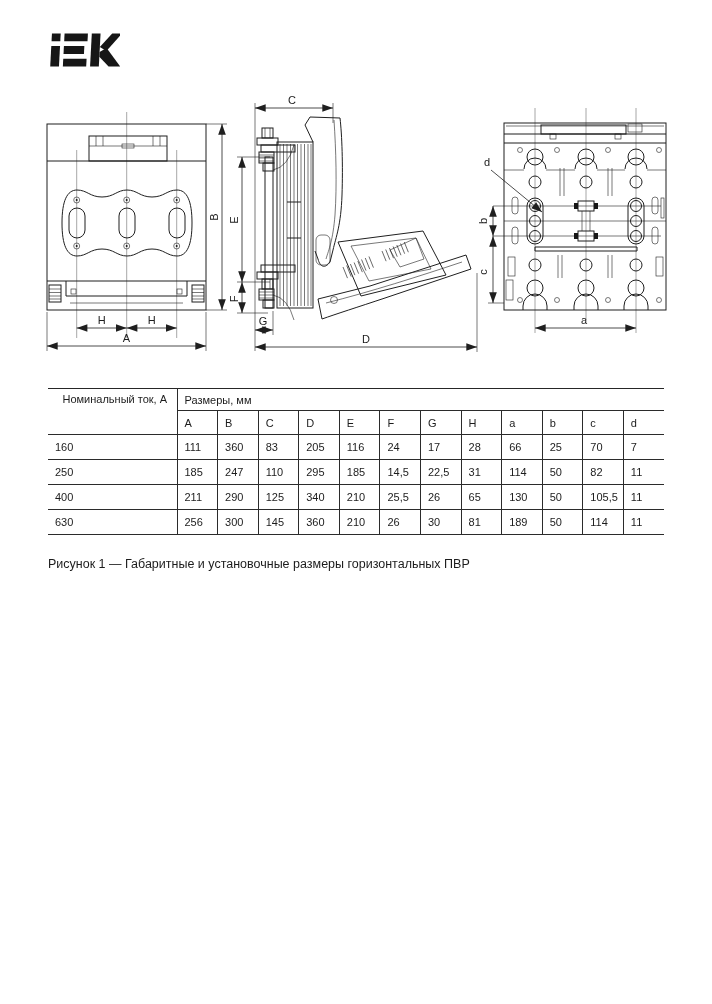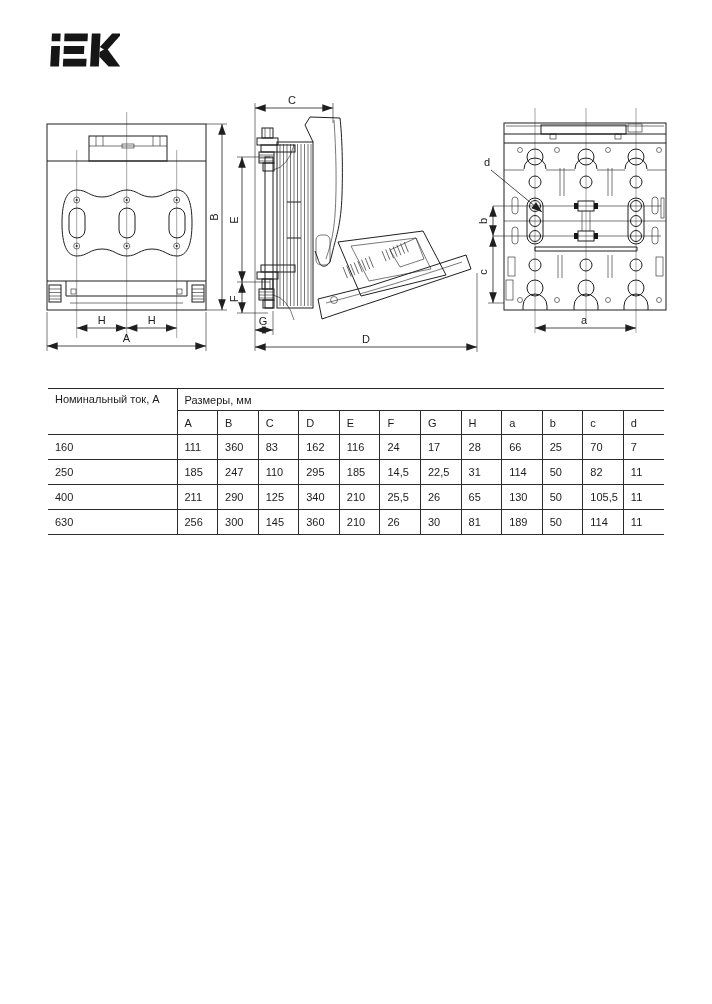--- a/index.html
+++ b/index.html
@@ -15,21 +15,21 @@
   .blk{fill:#161616;stroke:none;}
   
   #dimtable{border-collapse:collapse;table-layout:fixed;width:616px;
             border-top:1.6px solid #262626;border-bottom:1.6px solid #262626;}
   #dimtable td{border-bottom:1px solid #2b2b2b;border-left:1px solid #2b2b2b;
                font-size:11px;color:#1c1c1c;padding:0 2px 0 7px;height:24px;
                vertical-align:middle;white-space:nowrap;overflow:hidden;}
   #dimtable tr.hr1 td{height:21px;}
   #dimtable tr.hr2 td{height:23px;}
   #dimtable td.noL{border-left:none;}
-  #dimtable td.c1{vertical-align:top;padding-top:4px;}
+  #dimtable td.c1{vertical-align:top;padding-top:4px;text-align:center;}
   
   #caption{font-size:12.5px;color:#1c1c1c;}
 </style>
 </head>
 <body>
 
 <div id="page">
 
   <div class="abs" style="left:50px;top:33px;">
     
@@ -406,21 +406,21 @@
       <td>a</td>
       <td>b</td>
       <td>c</td>
       <td>d</td>
     </tr>
     <tr>
       <td class="noL">160</td>
       <td>111</td>
       <td>360</td>
       <td>83</td>
-      <td>162</td>
+      <td>205</td>
       <td>116</td>
       <td>24</td>
       <td>17</td>
       <td>28</td>
       <td>66</td>
       <td>25</td>
       <td>70</td>
       <td>7</td>
     </tr>
     <tr>
@@ -464,14 +464,15 @@
       <td>30</td>
       <td>81</td>
       <td>189</td>
       <td>50</td>
       <td>114</td>
       <td>11</td>
     </tr>
   </tbody>
     </table>
 
+  <div id="caption" class="abs" style="left:48px;top:557px;">Рисунок 1 — Габаритные и установочные размеры горизонтальных ПВР</div>
 
 </div>
 
 </body></html>

